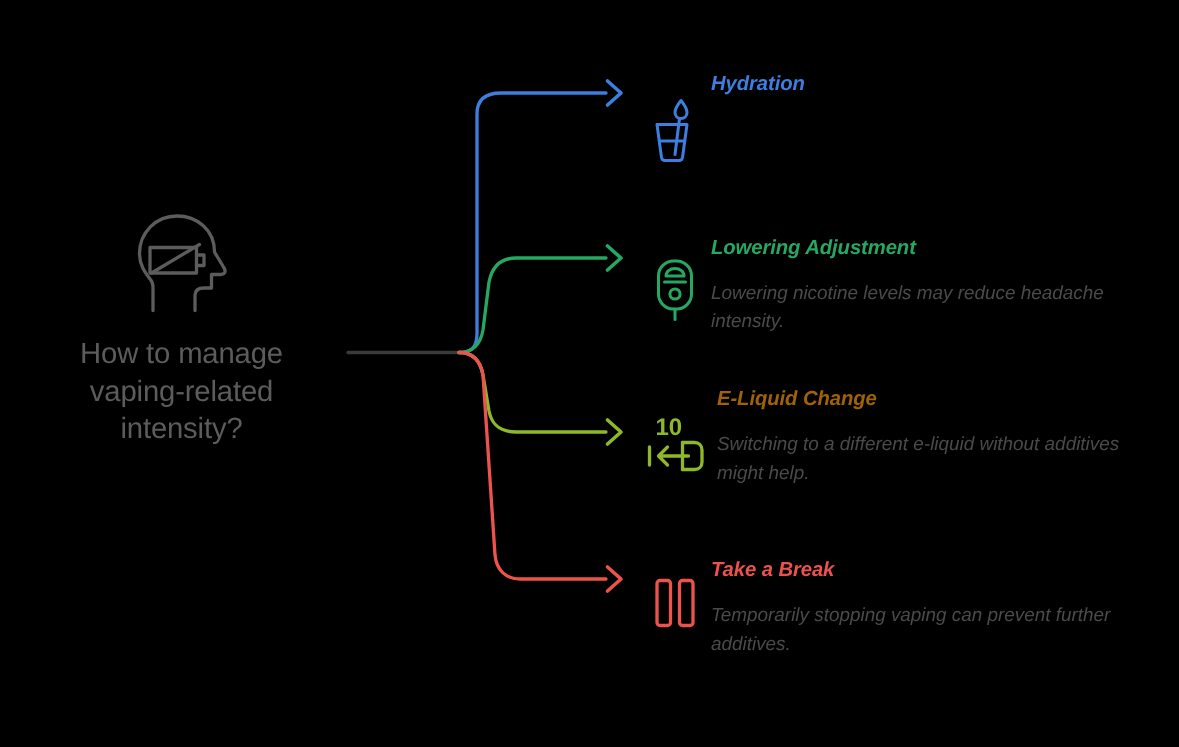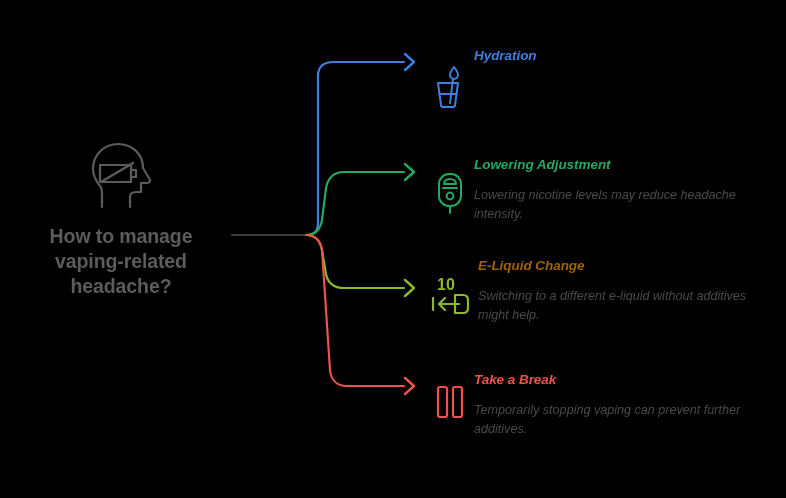--- a/index.html
+++ b/index.html
@@ -40,21 +40,21 @@
   .root-icon {
     width: 222px;
     height: 72px;
     display: flex;
     align-items: center;
     justify-content: center;
   }
   .root-title {
     margin-top: 12px;
     font-size: 19.5px;
-    font-weight: bold;
+    font-weight: normal;
     line-height: 25px;
     color: #5c5c5c;
     letter-spacing: -0.1px;
   }
   .root-title .ln { display: block; }
 
   
   .branch {
     position: absolute;
     left: 428px;
@@ -141,21 +141,21 @@
 
         <path d="M48,29 L53,29 L53,36 L48,36" fill="none" stroke="#5c5c5c" stroke-width="2.2" stroke-linejoin="round"></path>
 
         <path d="M18,41 L50,22" fill="none" stroke="#5c5c5c" stroke-width="2.2" stroke-linecap="round"></path>
       </svg>
     </div>
 
     <div class="root-title">
       <span class="ln">How to manage</span>
       <span class="ln">vaping-related</span>
-      <span class="ln">headache?</span>
+      <span class="ln">intensity?</span>
     </div>
   </div>
 
   <div class="branch b1">
     <div class="branch-icon">
       <svg width="34" height="44" viewBox="0 0 34 44">
 
         <path d="M21,3 C21,3 25,8 25,11 C25,13.4 23.2,15 21,15 C18.8,15 17,13.4 17,11 C17,8 21,3 21,3 Z" fill="none" stroke="#3d7fe0" stroke-width="2" stroke-linejoin="round"></path>
 
         <path d="M20,15 L17,39" fill="none" stroke="#3d7fe0" stroke-width="2" stroke-linecap="round"></path>

